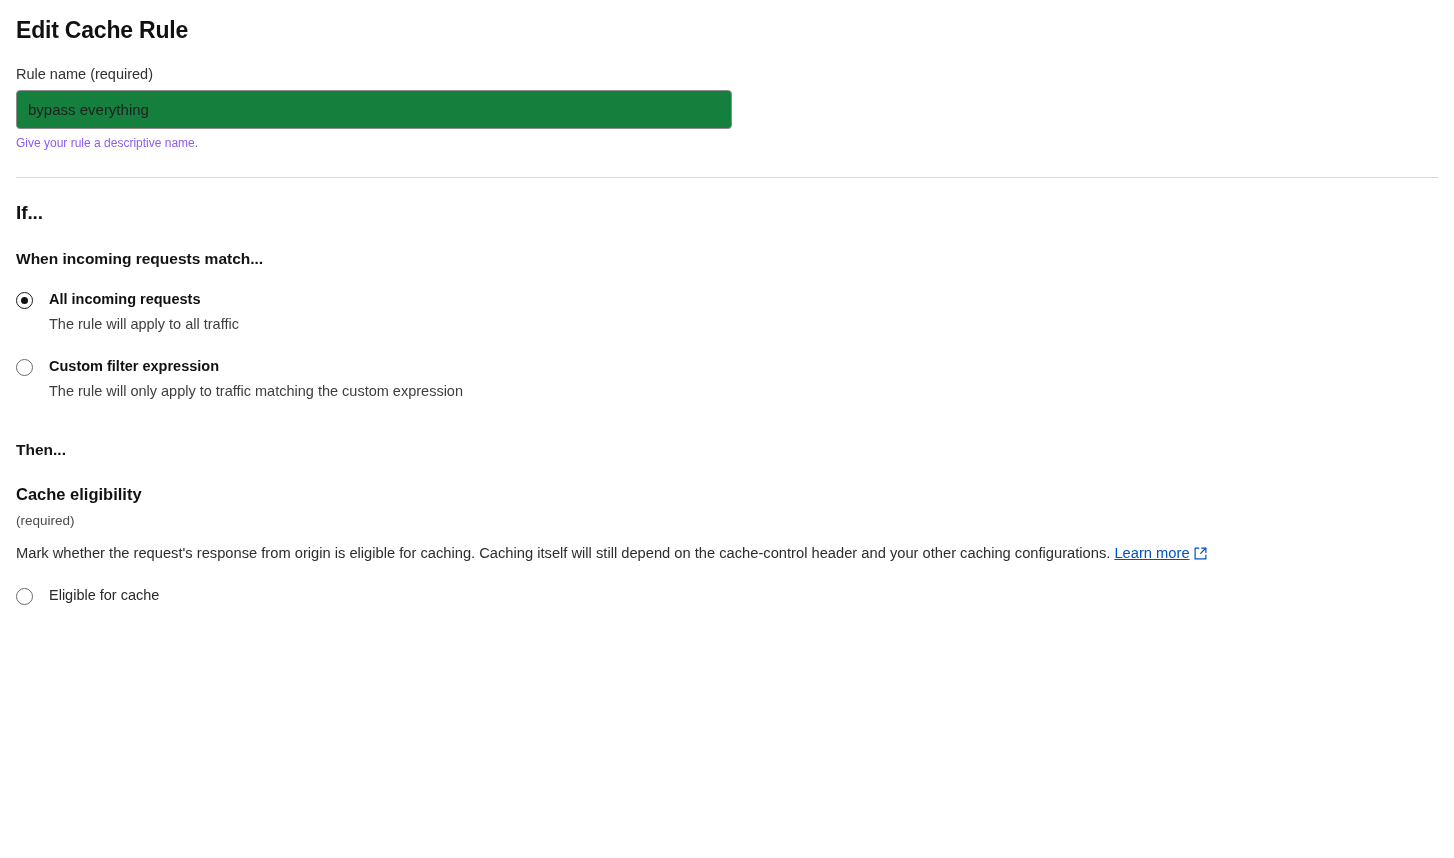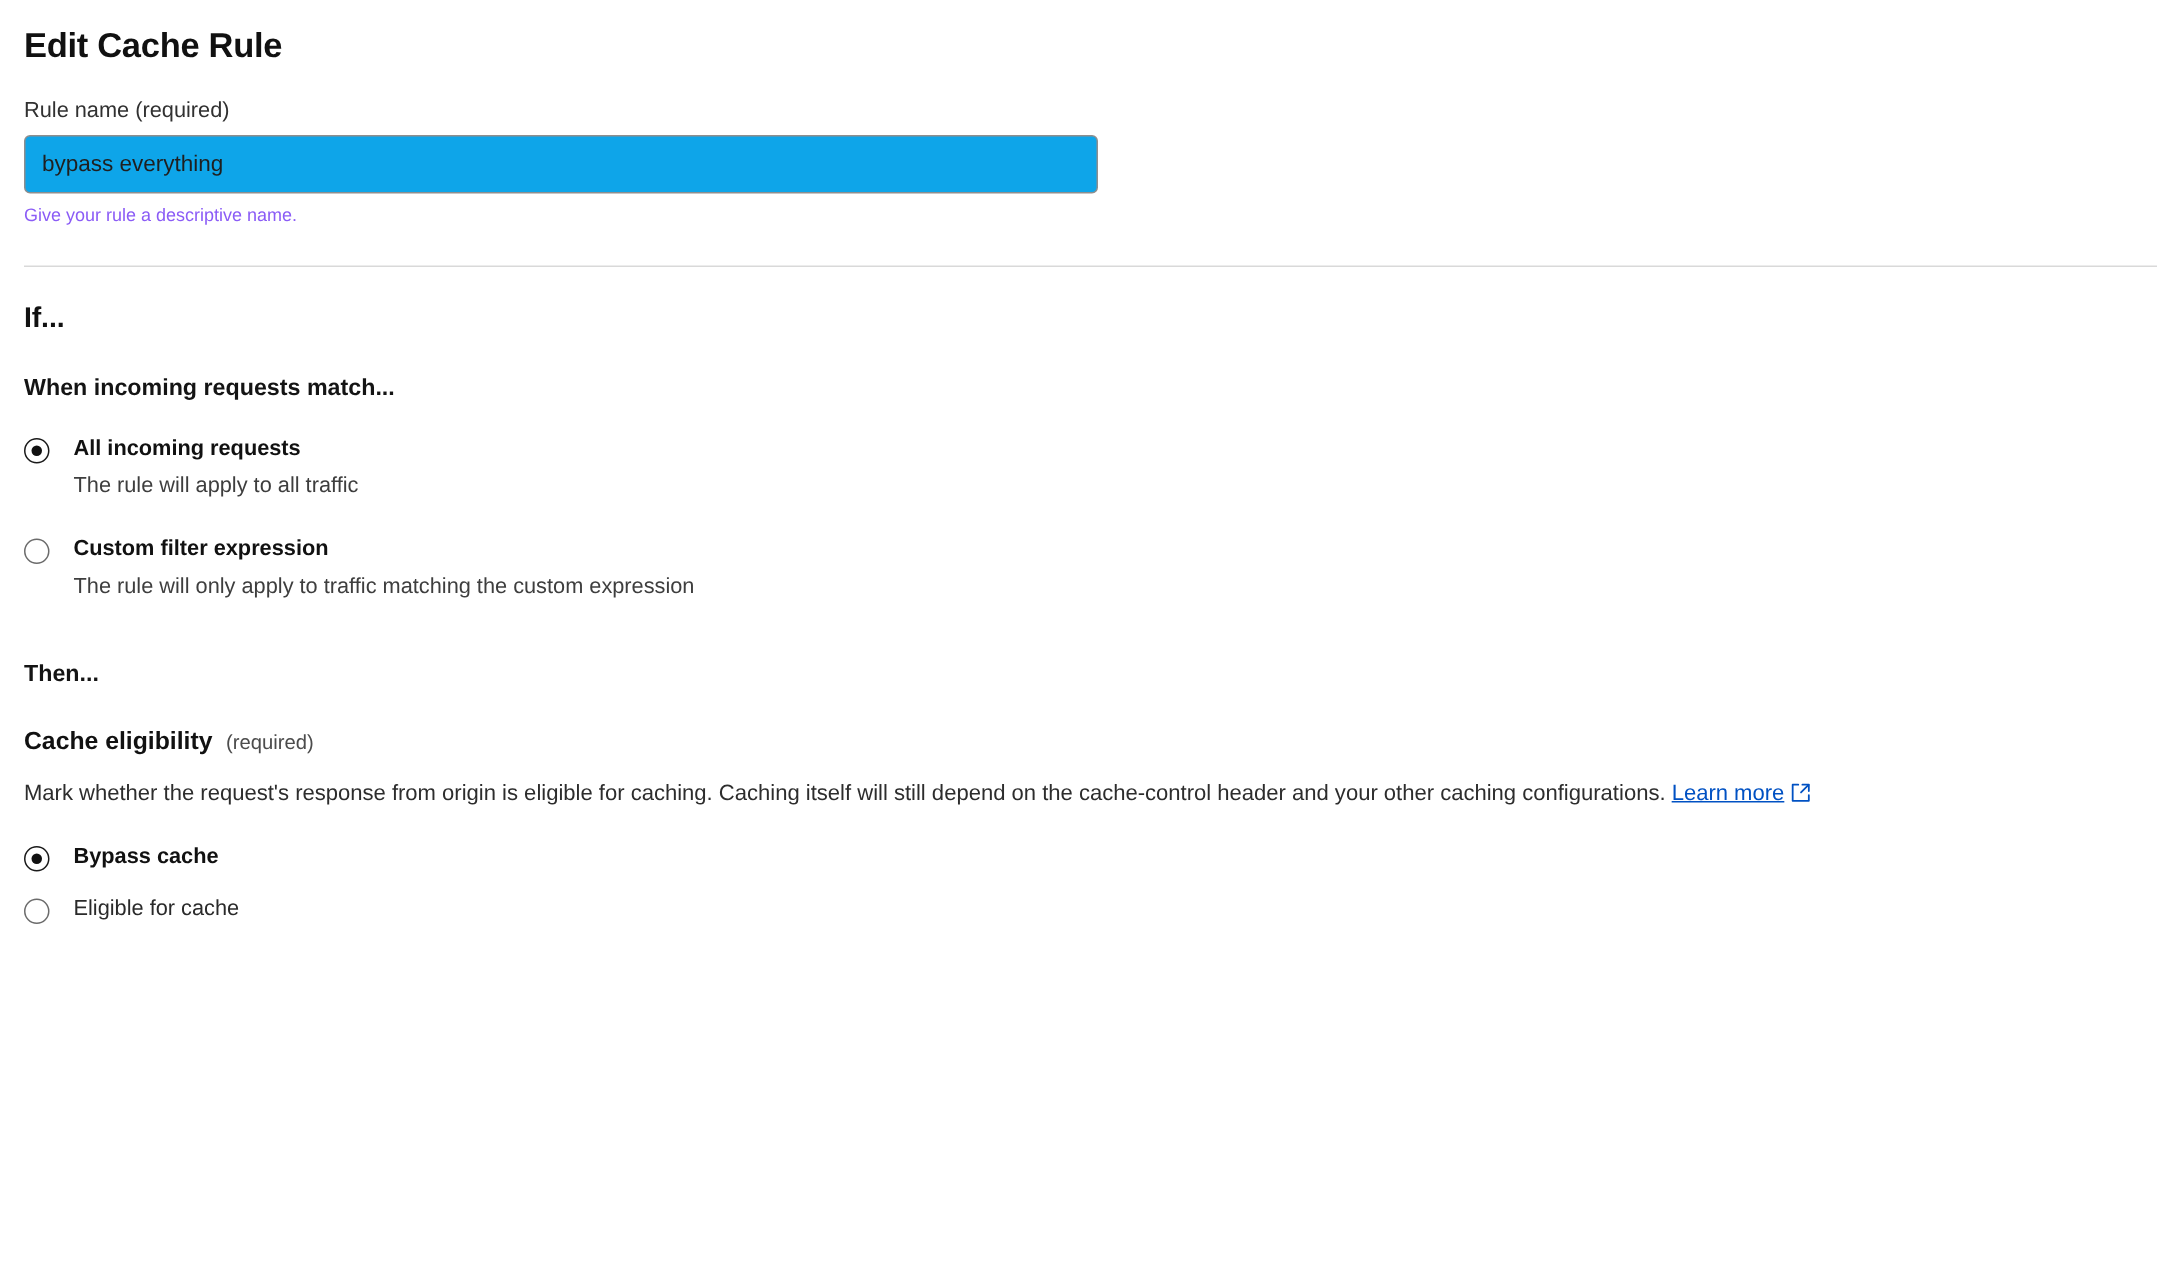--- a/index.html
+++ b/index.html
@@ -33,21 +33,21 @@
   .text-input {
     display: block;
     width: 716px;
     height: 39px;
     border: 1px solid #8e8e8e;
     border-radius: 4px;
     padding: 0 11px;
     font-family: "Liberation Sans", sans-serif;
     font-size: 15px;
     color: #1f1f1f;
-    background: #0ea5e9;
+    background: #15803d;
     outline: none;
   }
   .help-text {
     font-size: 12px;
     color: #8b5cf6;
     margin-top: 7px;
   }
   .divider {
     height: 1px;
     background: #d9d9d9;
@@ -113,20 +113,21 @@
     font-size: 14.5px;
     color: #3e3e3e;
     margin-top: 5px;
   }
   .then-block { margin-top: 40px; }
   .req-heading {
     margin-top: 26px;
     display: flex;
     align-items: baseline;
     gap: 9px;
+    flex-direction: column;
   }
   .req-heading .main {
     font-size: 16.5px;
     font-weight: bold;
     color: #111111;
   }
   .req-heading .sub {
     font-size: 13.5px;
     color: #4c4c4c;
   }
@@ -201,26 +202,20 @@
     <div class="paragraph">
       <span>Mark whether the request's response from origin is eligible for caching. Caching itself will still depend on the cache-control header and your other caching configurations. </span><a class="link">Learn more</a><span class="ext-icon"><svg width="13" height="13" viewBox="0 0 14 14" fill="none" xmlns="http://www.w3.org/2000/svg">
             <path d="M5.2 1.2H1.2V12.8H12.8V8.8" stroke="#0051c3" stroke-width="1.3" stroke-linecap="round" stroke-linejoin="round"></path>
             <path d="M8.2 1.2H12.8V5.8" stroke="#0051c3" stroke-width="1.3" stroke-linecap="round" stroke-linejoin="round"></path>
             <path d="M12.6 1.4L7.2 6.8" stroke="#0051c3" stroke-width="1.3" stroke-linecap="round"></path>
           </svg></span>
     </div>
 
     <div class="radio-group-tight">
 
-      <div class="radio-row">
-        <div class="radio checked"></div>
-        <div class="radio-texts">
-          <div class="radio-title">Bypass cache</div>
-        </div>
-      </div>
 
       <div class="radio-row">
         <div class="radio"></div>
         <div class="radio-texts">
           <div class="radio-title normal">Eligible for cache</div>
         </div>
       </div>
 
     </div>
   </div>

